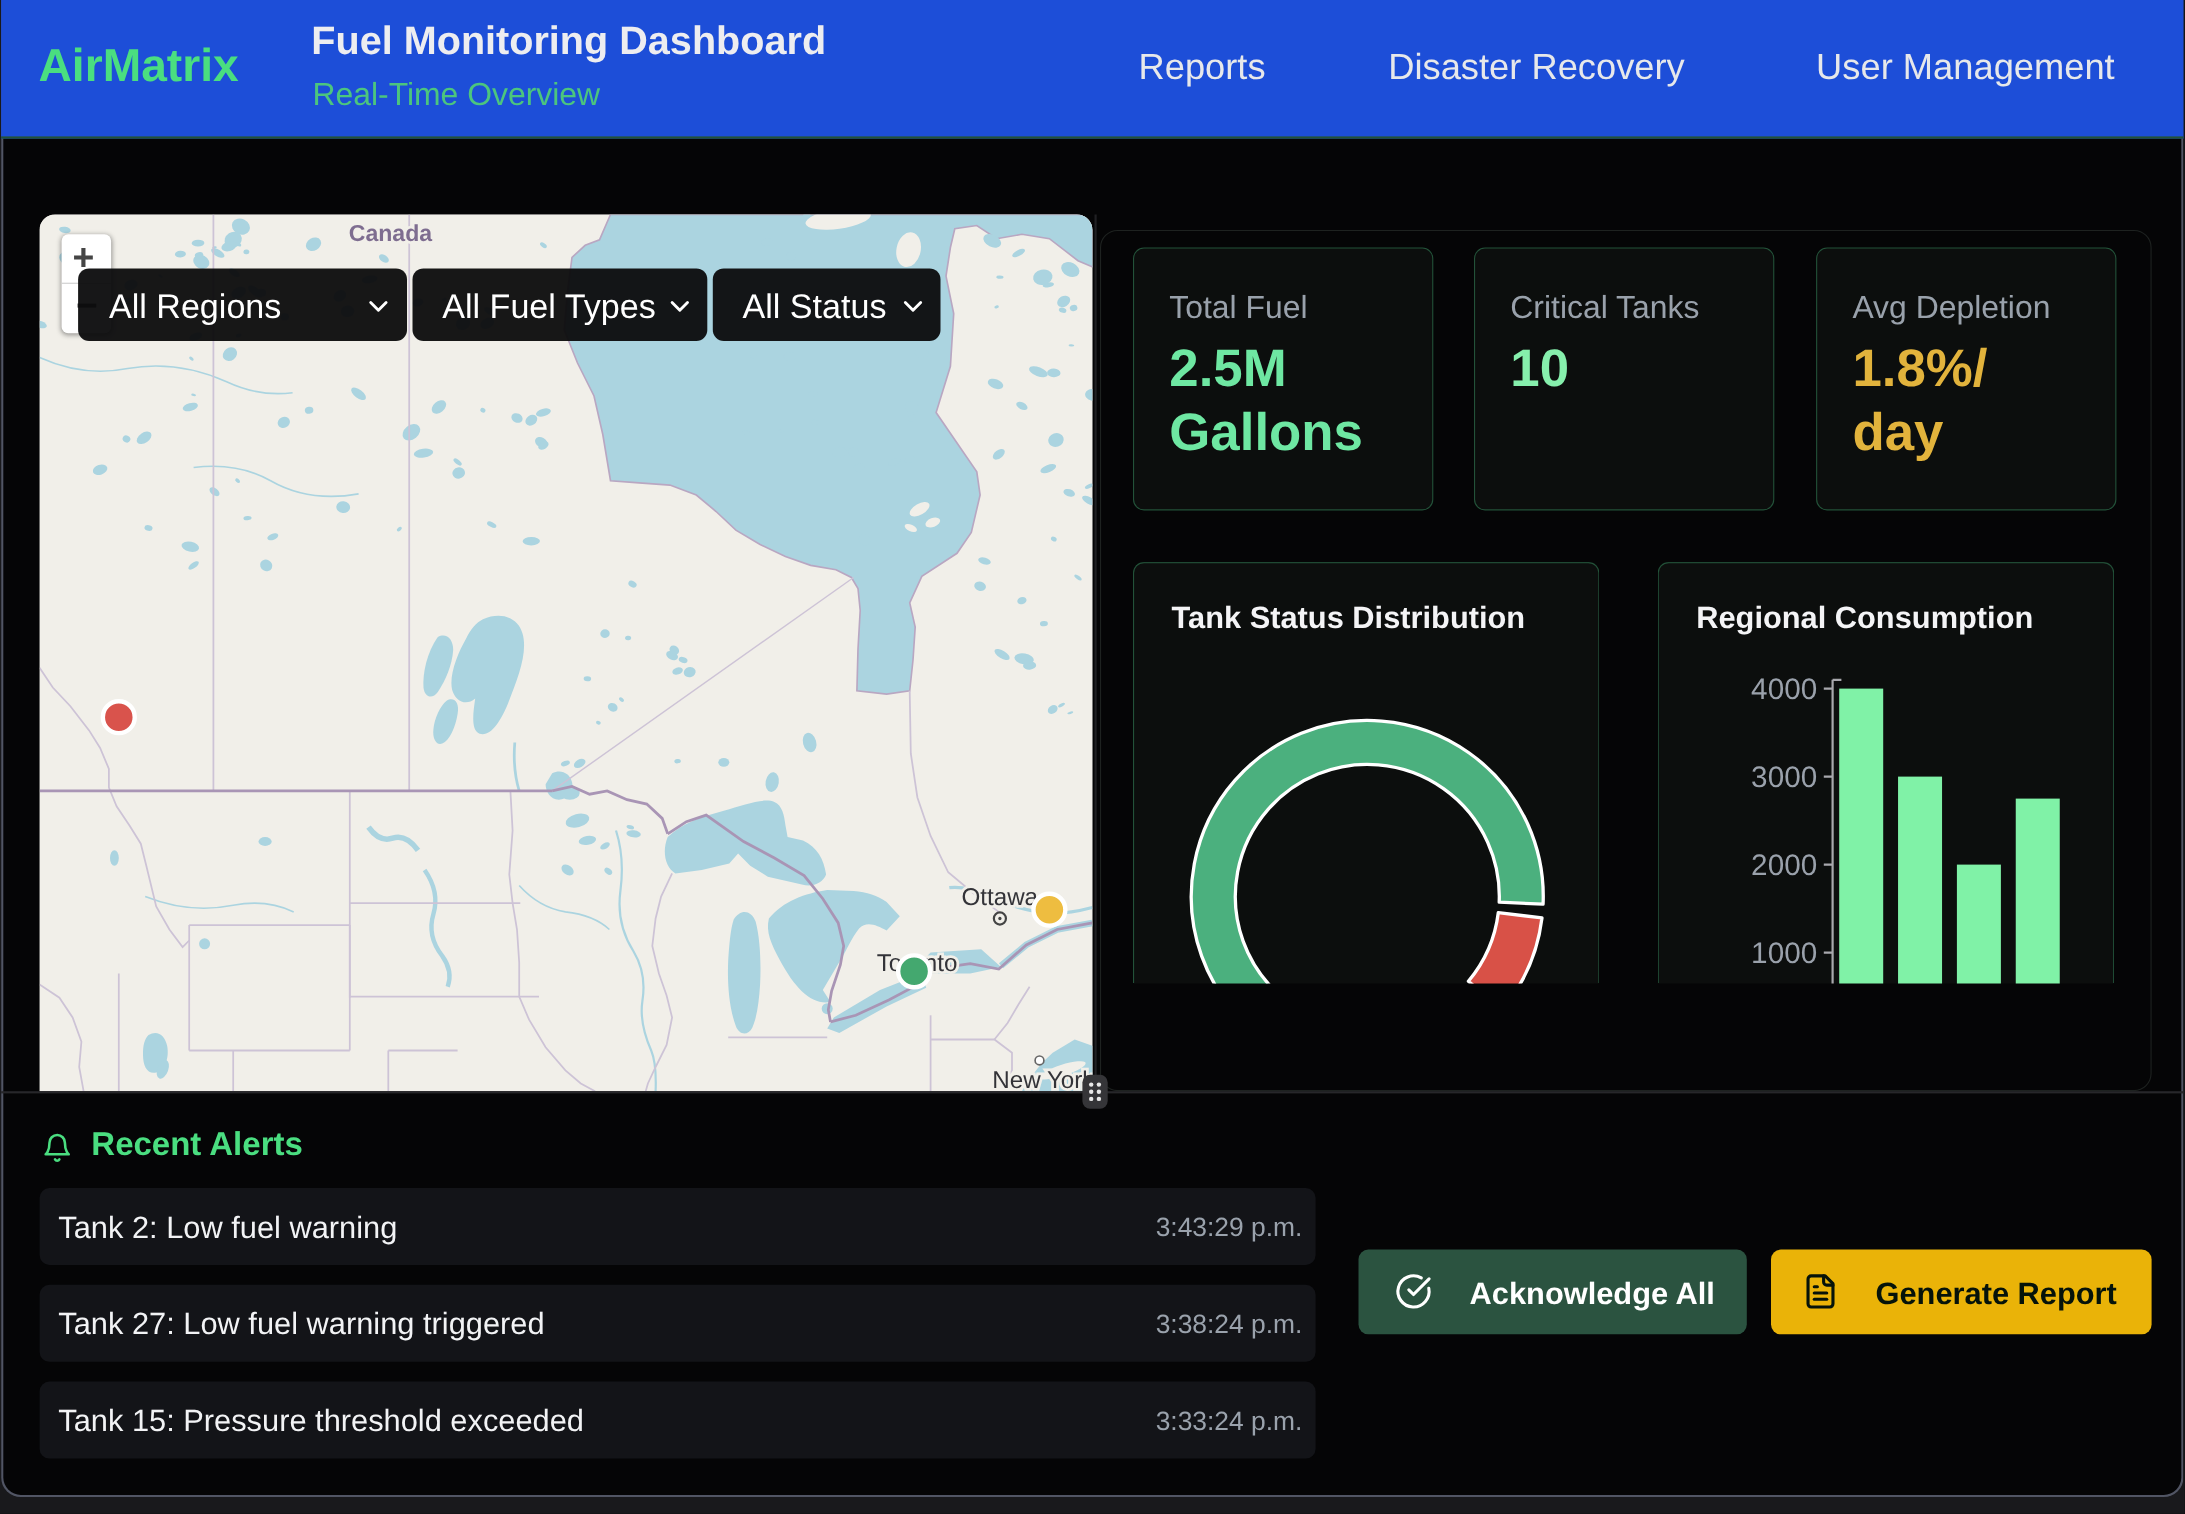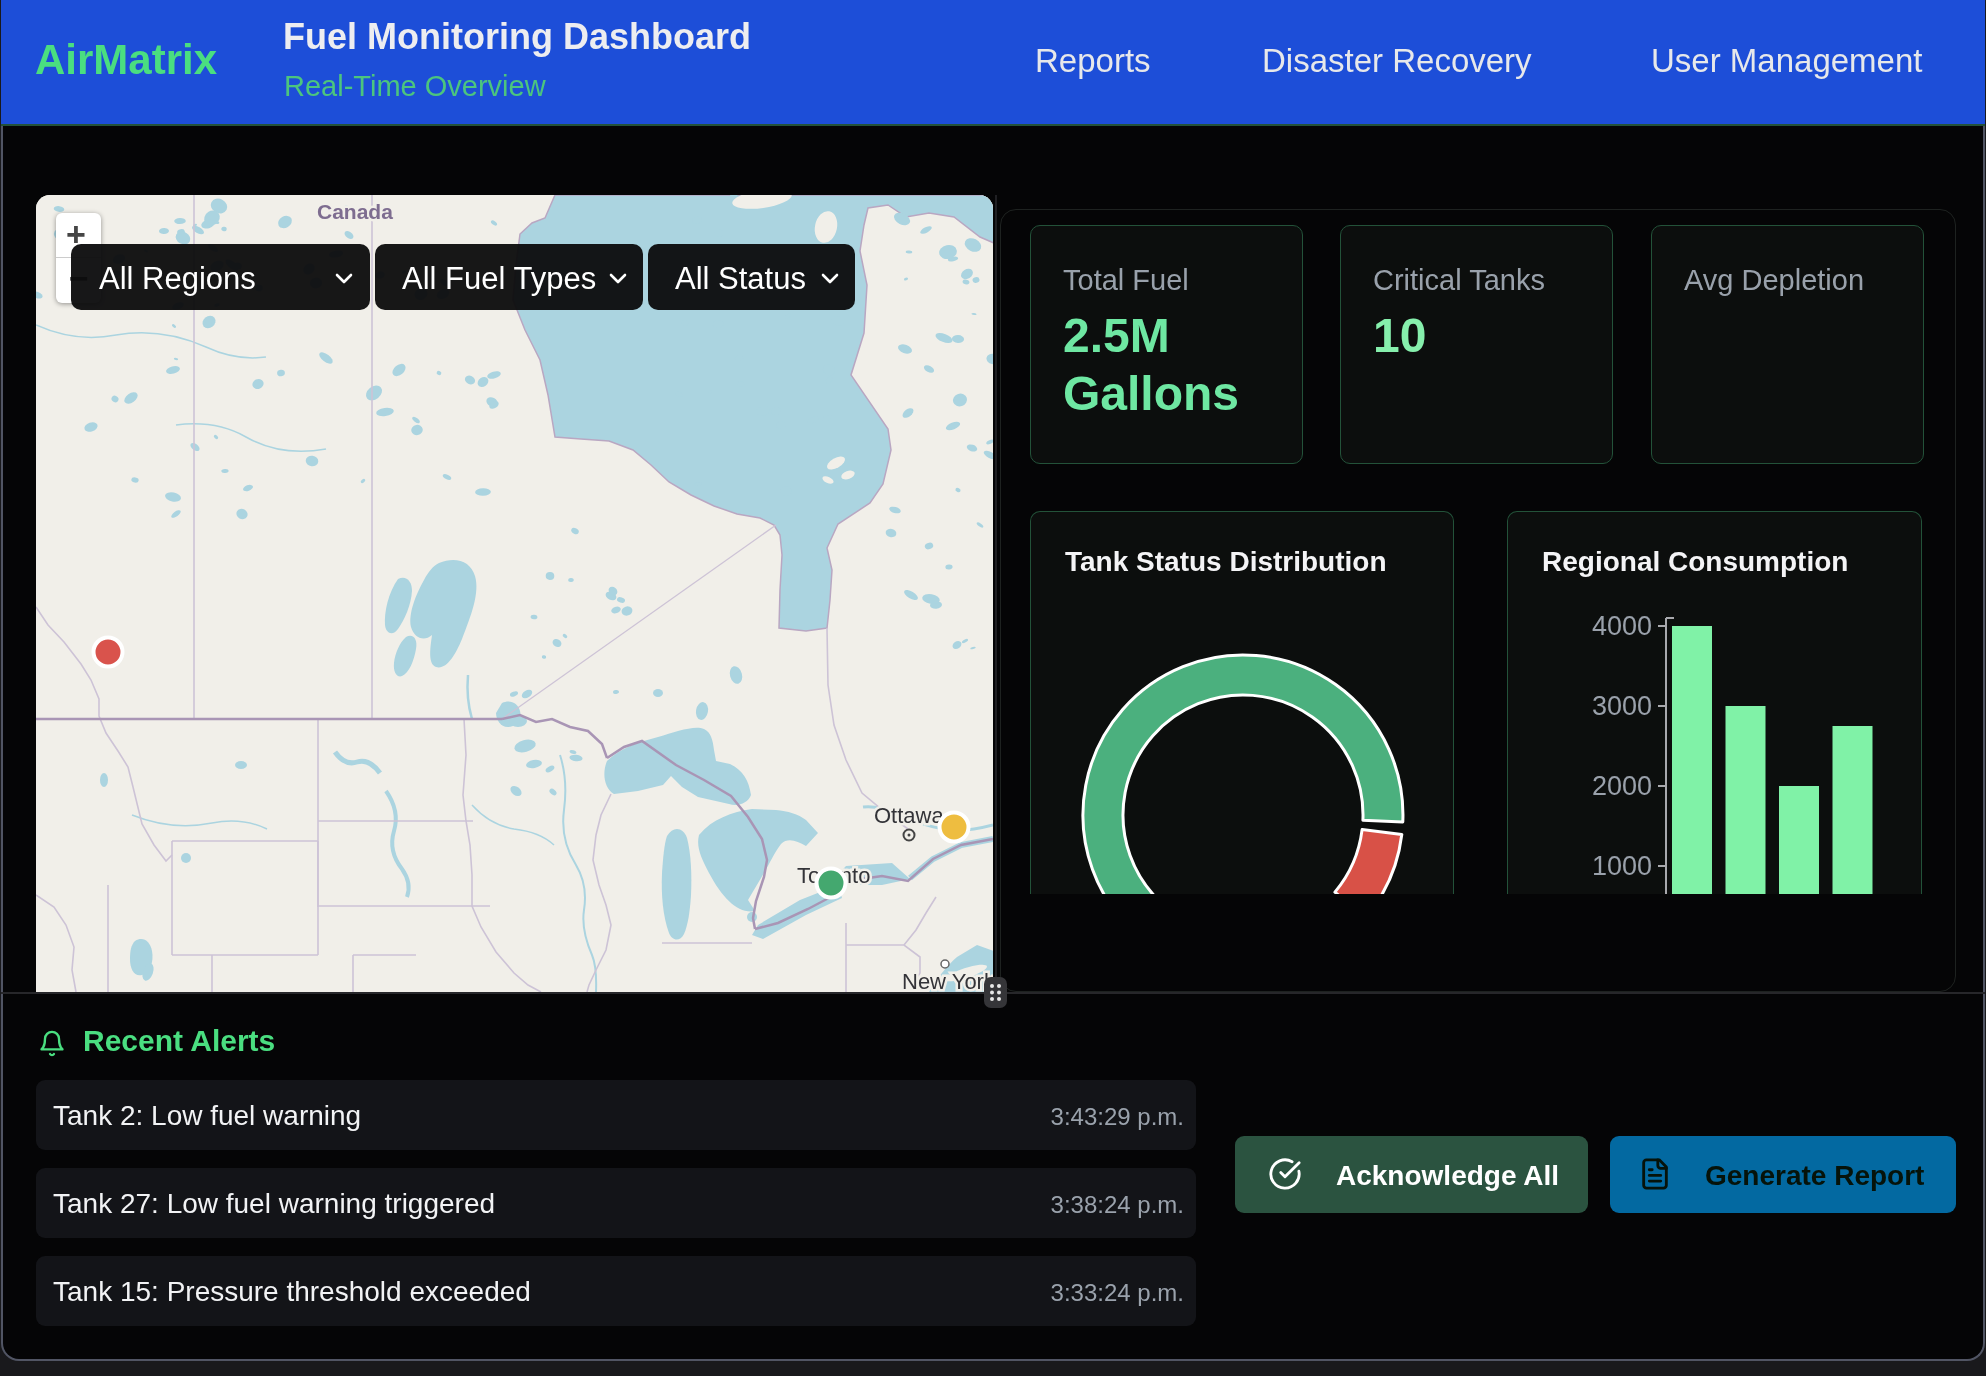--- a/index.html
+++ b/index.html
@@ -344,20 +344,21 @@
 <div class="scard" style="left:1030px;">
   <div class="lbl">Total Fuel</div>
   <div class="val" style="color:#6ee7a2;">2.5M Gallons</div>
 </div>
 <div class="scard" style="left:1340px;">
   <div class="lbl">Critical Tanks</div>
   <div class="val" style="color:#86efac;">10</div>
 </div>
 <div class="scard" style="left:1651px;">
   <div class="lbl">Avg Depletion</div>
+  <div class="val" style="color:#e2b33c;">1.8%/<br>day</div>
 </div>
 <div class="ccard" id="donutcard" style="left:1030px; width:424px;">
   <div class="ctitle">Tank Status Distribution</div>
   <svg width="424" height="481" viewBox="0 0 424 481" style="position:absolute;left:0;top:0;">
     <path d="M 101.9 419.1 A 160 160 0 1 1 371.8 310.0 L 331.9 308.2 A 120 120 0 1 0 129.4 390.0 Z" fill="#4bb07e" stroke="#ffffff" stroke-width="3" stroke-linejoin="round"></path>
     <path d="M 370.8 322.5 A 160 160 0 0 1 334.6 405.8 L 303.9 380.1 A 120 120 0 0 0 331.1 317.6 Z" fill="#d85147" stroke="#ffffff" stroke-width="3" stroke-linejoin="round"></path>
     <path d="M 326.1 415.1 A 160 160 0 0 1 111.3 427.3 L 136.5 396.3 A 120 120 0 0 0 297.6 387.1 Z" fill="#eebd40" stroke="#ffffff" stroke-width="3" stroke-linejoin="round"></path>
   </svg>
 </div>
 <div class="ccard" id="barcard" style="left:1507px; width:415px;">
@@ -419,21 +420,21 @@
   <div class="msg">Tank 15: Pressure threshold exceeded</div>
   <div class="time">3:33:24 p.m.</div>
 </div>
 <div class="btn" style="left:1235px; width:353px; background:#2b5340; color:#fff;">
   <svg width="34" height="34" viewBox="0 0 24 24" fill="none" stroke="#fff" stroke-width="2" stroke-linecap="round" stroke-linejoin="round" style="position:absolute;left:33px;top:21px;">
     <path d="M21.801 10A10 10 0 1 1 17 3.335"></path>
       <path d="m9 11 3 3L22 4"></path>
   </svg>
   <span style="position:absolute;left:101px;top:24px;">Acknowledge All</span>
 </div>
-<div class="btn" style="left:1610px; width:346px; background:#0369a1; color:#06130a;">
+<div class="btn" style="left:1610px; width:346px; background:#eab308; color:#06130a;">
   <svg width="34" height="34" viewBox="0 0 24 24" fill="none" stroke="#06130a" stroke-width="2" stroke-linecap="round" stroke-linejoin="round" style="position:absolute;left:28px;top:21px;">
     <path d="M15 2H6a2 2 0 0 0-2 2v16a2 2 0 0 0 2 2h12a2 2 0 0 0 2-2V7Z"></path>
     <path d="M14 2v4a2 2 0 0 0 2 2h4"></path>
     <path d="M16 13H8"></path>
       <path d="M16 17H8"></path>
       <path d="M10 9H8"></path>
   </svg>
   <span style="position:absolute;left:95px;top:24px;">Generate Report</span>
 </div>
 

